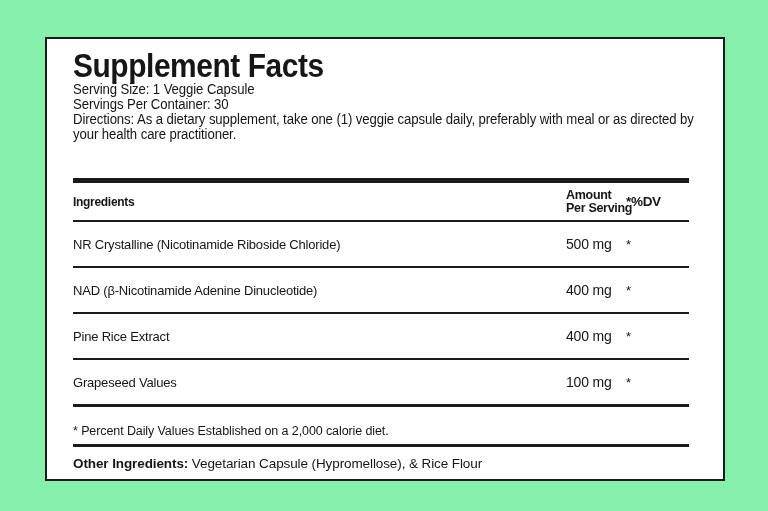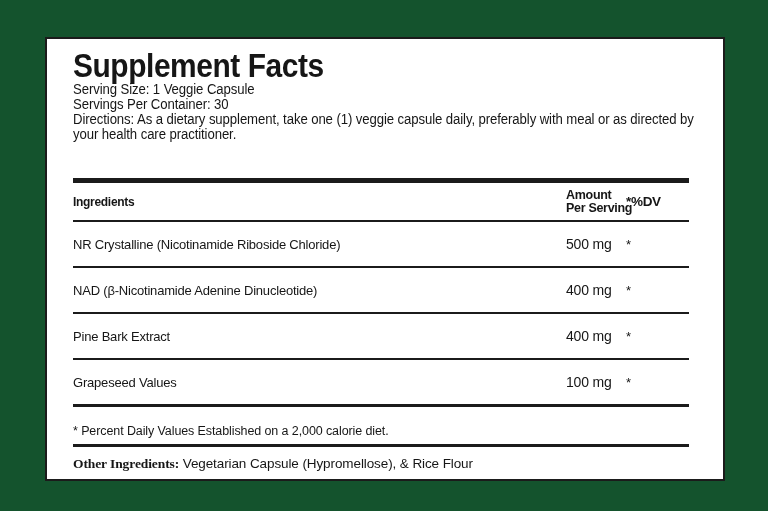--- a/index.html
+++ b/index.html
@@ -3,21 +3,21 @@
 <meta charset="utf-8">
 <style>
   * { margin: 0; padding: 0; box-sizing: border-box; }
   html, body {
     width: 768px; height: 511px;
     background: #ffffff;
     font-family: "Liberation Sans", sans-serif;
     color: #161616;
     overflow: hidden;
   }
-  .stage { position: relative; width: 768px; height: 511px; background: #14532d; }
+  .stage { position: relative; width: 768px; height: 511px; background: #86efac; }
 
   .label-box {
     position: absolute;
     left: 45px; top: 37px;
     width: 680px; height: 444px;
     border: 2px solid #1b1b1b;
     background: #fff;
     padding: 9px 0 0 26px;
   }
 
@@ -87,21 +87,21 @@
     font-size: 12.5px;
     line-height: 14px;
     letter-spacing: -0.1px;
   }
   .other-ing {
     padding-top: 9px;
     font-size: 13.5px;
     line-height: 15px;
     letter-spacing: -0.1px;
   }
-  .other-ing b { font-weight: bold; font-family: Liberation Serif, serif; }
+  .other-ing b { font-weight: bold; }
 </style>
 </head>
 <body>
 
 <div class="stage">
   <div class="label-box">
 
     <div class="title">Supplement Facts</div>
 
     <div class="intro">
@@ -135,21 +135,21 @@
 
       <div class="grid-row data-row">
         <div class="col-ingredient">NAD (β-Nicotinamide Adenine Dinucleotide)</div>
         <div class="col-amount">400 mg</div>
         <div class="col-dv">*</div>
       </div>
 
       <div class="rule-thin"></div>
 
       <div class="grid-row data-row">
-        <div class="col-ingredient">Pine Bark Extract</div>
+        <div class="col-ingredient">Pine Rice Extract</div>
         <div class="col-amount">400 mg</div>
         <div class="col-dv">*</div>
       </div>
 
       <div class="rule-thin"></div>
 
       <div class="grid-row data-row">
         <div class="col-ingredient">Grapeseed Values</div>
         <div class="col-amount">100 mg</div>
         <div class="col-dv">*</div>

